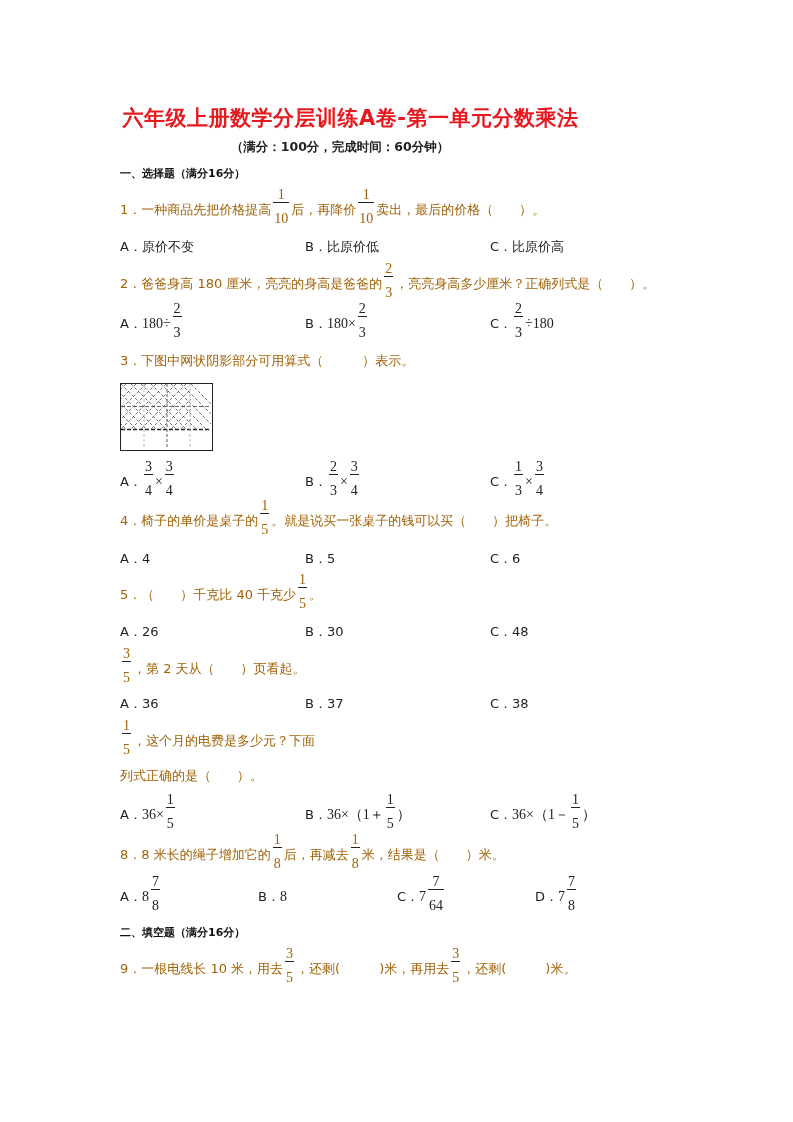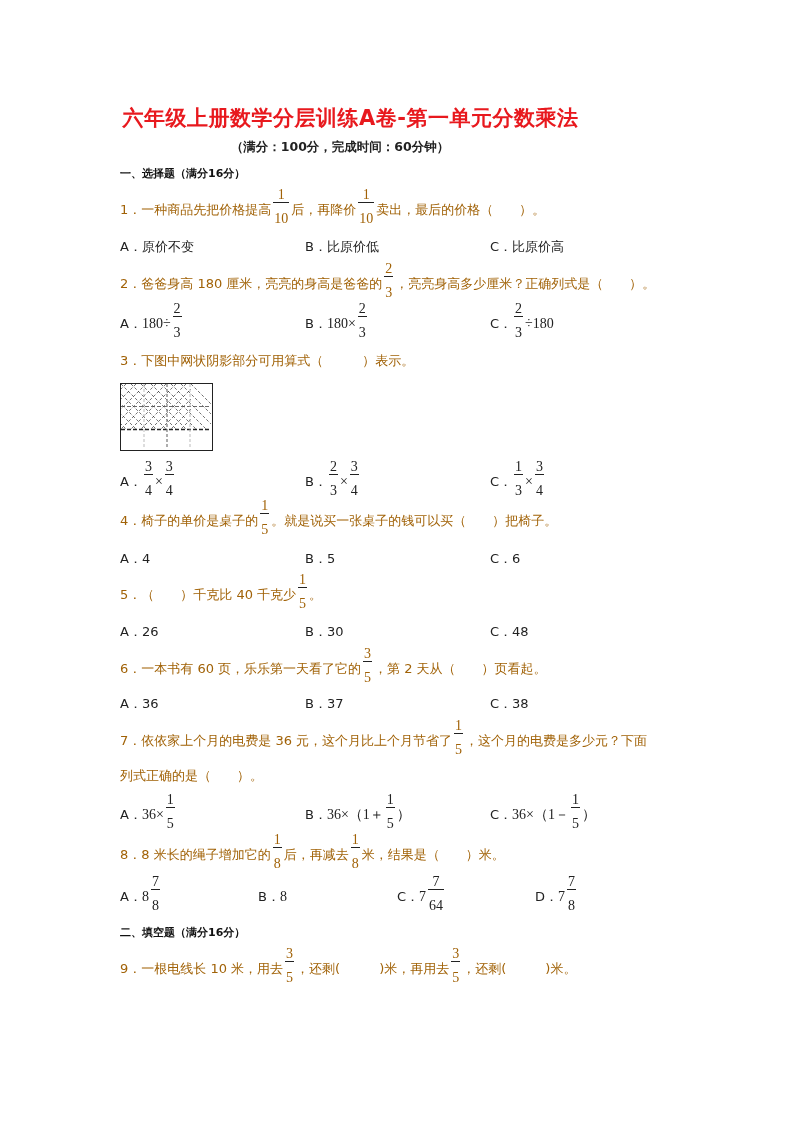--- a/index.html
+++ b/index.html
@@ -199,34 +199,32 @@
       <span class="bar"></span>
       <span class="d">5</span>
     </span>
   <span>。</span>
 </div>
 <div class="abs opt" style="top:612px; left:120px;">A．26</div>
 <div class="abs opt" style="top:612px; left:305px;">B．30</div>
 <div class="abs opt" style="top:612px; left:490px;">C．48</div>
 
 <div class="abs line" style="top:649px;">
-  <span>6．一本书有 60 页，乐乐第一天看了它的</span>
   <span class="frac">
       <span class="n">3</span>
       <span class="bar"></span>
       <span class="d">5</span>
     </span>
   <span>，第 2 天从（　　）页看起。</span>
 </div>
 <div class="abs opt" style="top:684px; left:120px;">A．36</div>
 <div class="abs opt" style="top:684px; left:305px;">B．37</div>
 <div class="abs opt" style="top:684px; left:490px;">C．38</div>
 
 <div class="abs line" style="top:721px;">
-  <span>7．依依家上个月的电费是 36 元，这个月比上个月节省了</span>
   <span class="frac">
       <span class="n">1</span>
       <span class="bar"></span>
       <span class="d">5</span>
     </span>
   <span>，这个月的电费是多少元？下面</span>
 </div>
 <div class="abs line" style="top:756px;">列式正确的是（　　）。</div>
 <div class="abs opt" style="top:795px; left:120px;">
   <span>A．</span>

